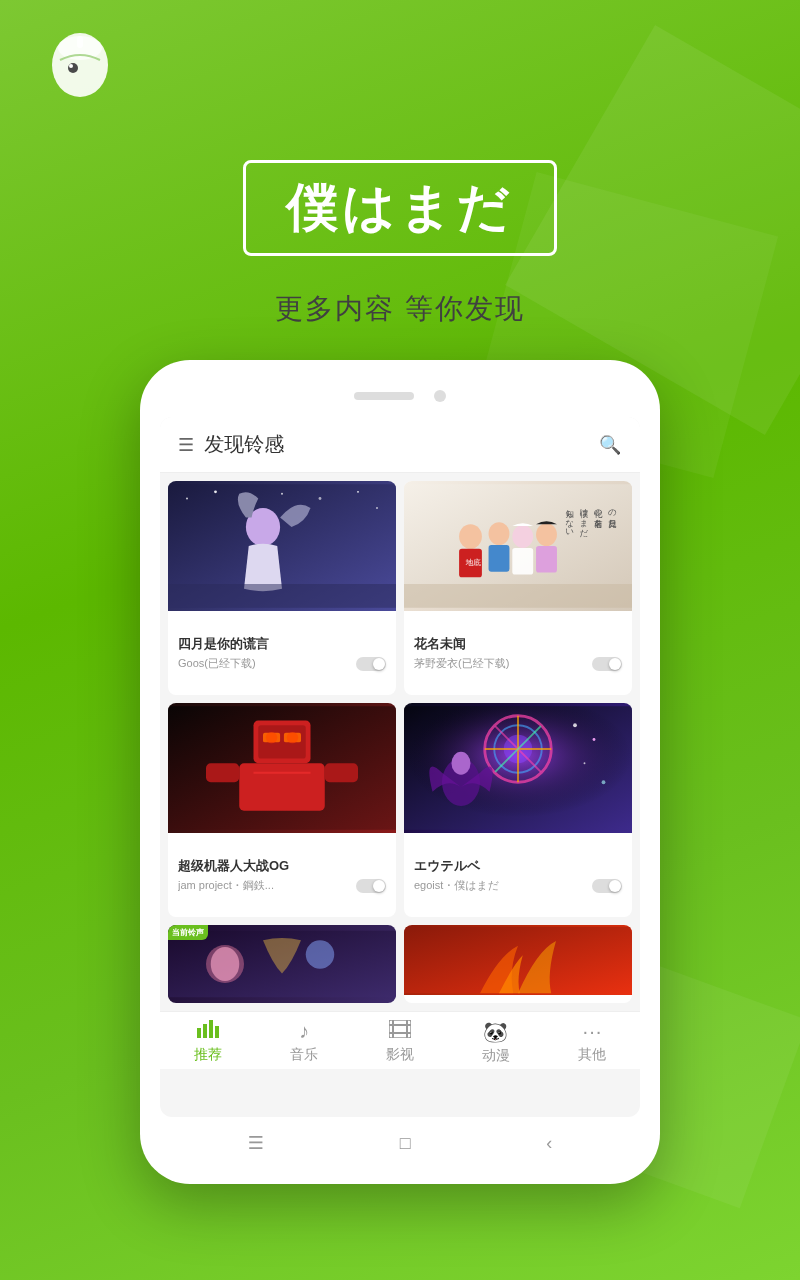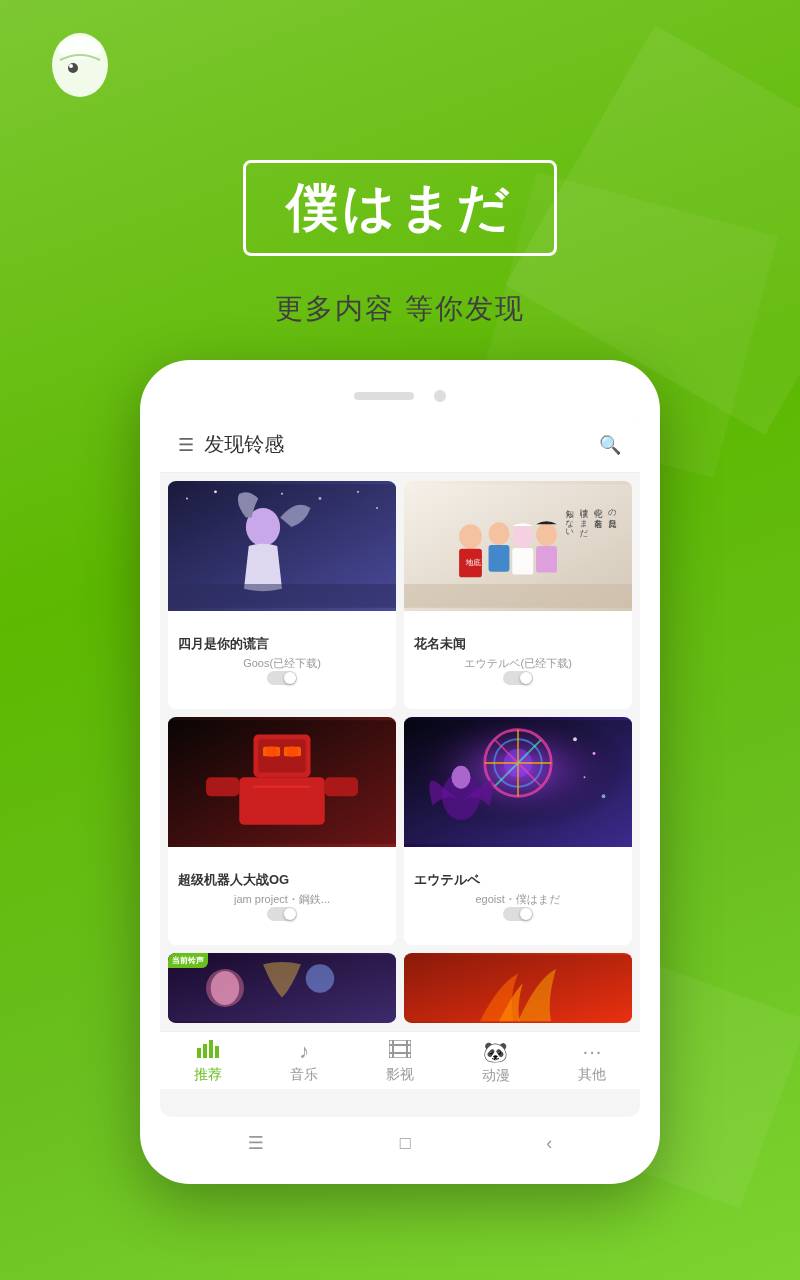--- a/index.html
+++ b/index.html
@@ -198,23 +198,22 @@
       padding: 24px 10px;
     }
     .grid-item-title {
       font-size: 13px;
       font-weight: 600;
       color: #333;
       margin-bottom: 3px;
     }
     .grid-item-sub {
       display: flex;
-      align-items: center;
+      align-items: flex-end;
       justify-content: space-between;
-      flex-direction: column;
     }
     .grid-item-author {
       font-size: 11px;
       color: #999;
       flex: 1;
       overflow: hidden;
       text-overflow: ellipsis;
       white-space: nowrap;
     }
     .toggle-switch {
@@ -418,21 +417,21 @@
               <ellipse cx="150" cy="53" rx="11" ry="12" fill="#f4c2a0"></ellipse>
               <path d="M 139 42 Q 150 36 161 42" fill="#222"></path>
               <rect x="139" y="65" width="22" height="28" rx="3" fill="#dda0dd"></rect>
 
               <rect x="0" y="105" width="240" height="25" fill="#c8b8a0" opacity="0.5"></rect>
             </svg>
           </div>
           <div class="grid-item-info">
             <div class="grid-item-title">花名未闻</div>
             <div class="grid-item-sub">
-              <span class="grid-item-author">エウテルベ(已经下载)</span>
+              <span class="grid-item-author">茅野爱衣(已经下载)</span>
               <div class="toggle-switch"></div>
             </div>
           </div>
         </div>
 
         <div class="grid-item">
           <div class="anime-img img-3">
             <svg class="anime-svg" viewBox="0 0 240 130">
               <defs>
                 <linearGradient id="grad3" x1="0%" y1="0%" x2="100%" y2="100%">
@@ -508,21 +507,21 @@
           <div class="grid-item-info">
             <div class="grid-item-title">エウテルベ</div>
             <div class="grid-item-sub">
               <span class="grid-item-author">egoist・僕はまだ</span>
               <div class="toggle-switch"></div>
             </div>
           </div>
         </div>
 
         <div class="grid-item">
-          <div class="anime-img img-5" style="height:70px;">
+          <div class="anime-img img-5" style="height:78px;">
             <svg class="anime-svg" viewBox="0 0 240 70">
               <defs>
                 <linearGradient id="grad5" x1="0%" y1="0%" x2="100%" y2="100%">
                   <stop offset="0%" style="stop-color:#1a0a2d"></stop>
                   <stop offset="100%" style="stop-color:#3d2a6b"></stop>
                 </linearGradient>
               </defs>
               <rect width="240" height="70" fill="url(#grad5)"></rect>
 
               <circle cx="60" cy="35" r="20" fill="#ff88aa" opacity="0.4"></circle>

